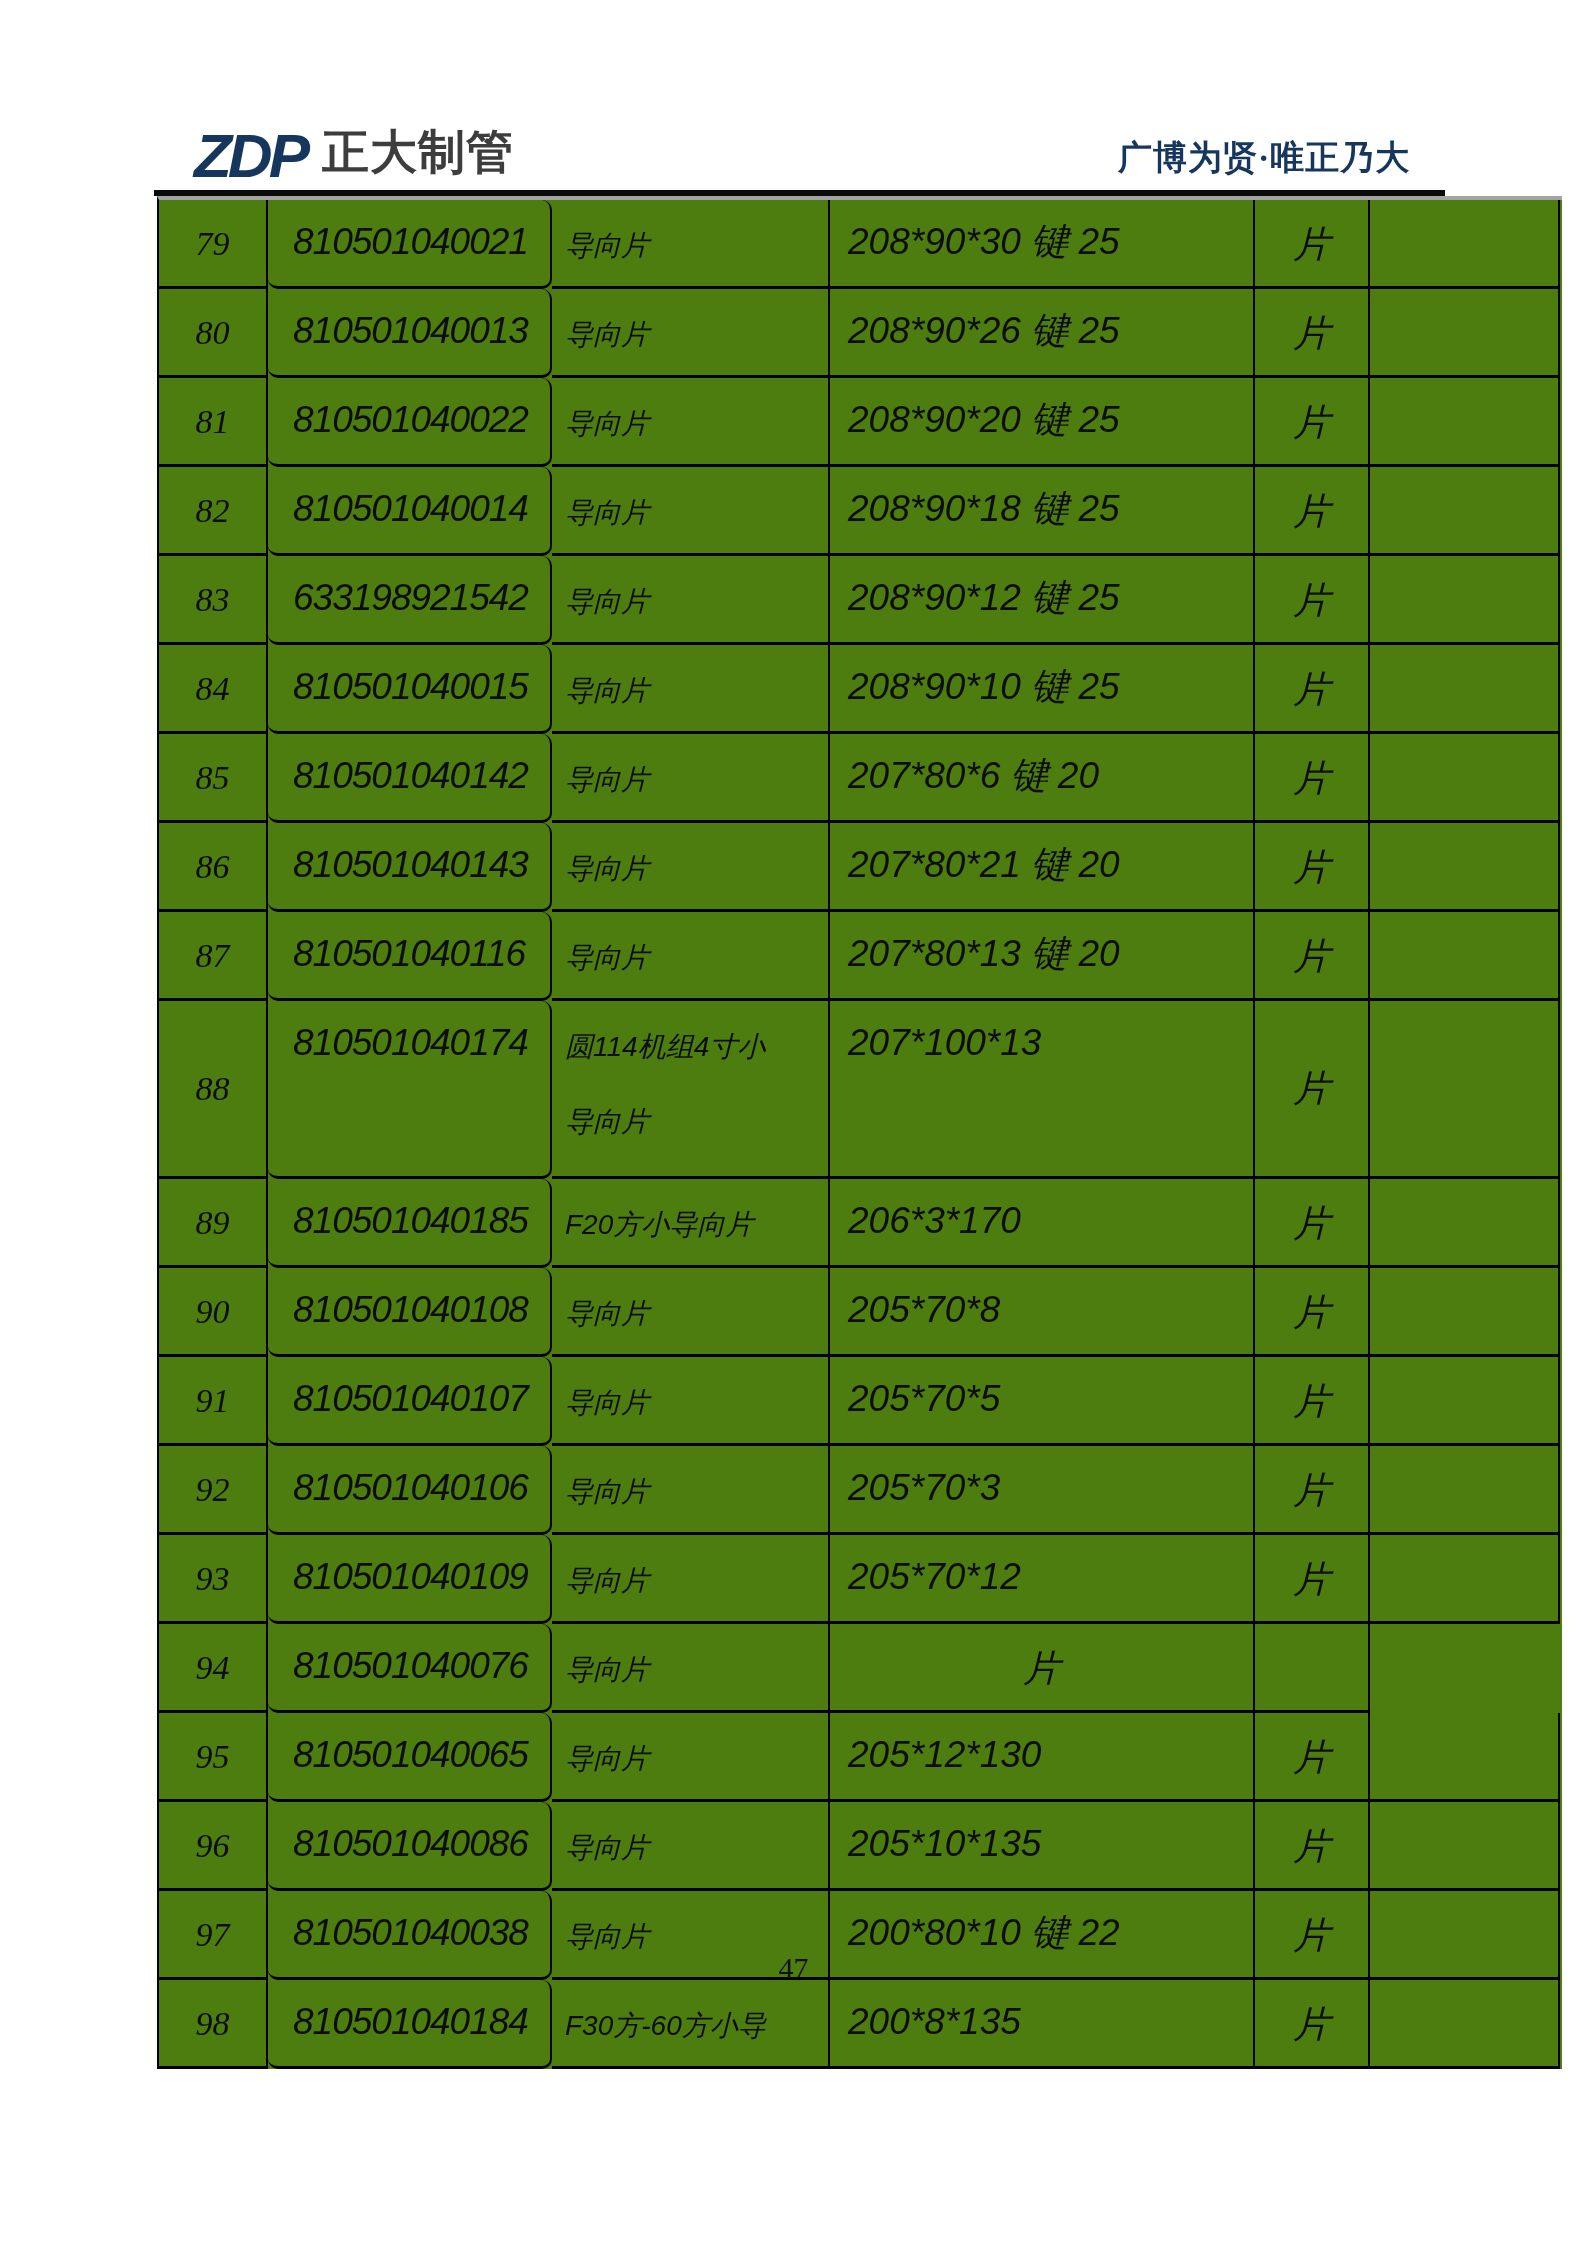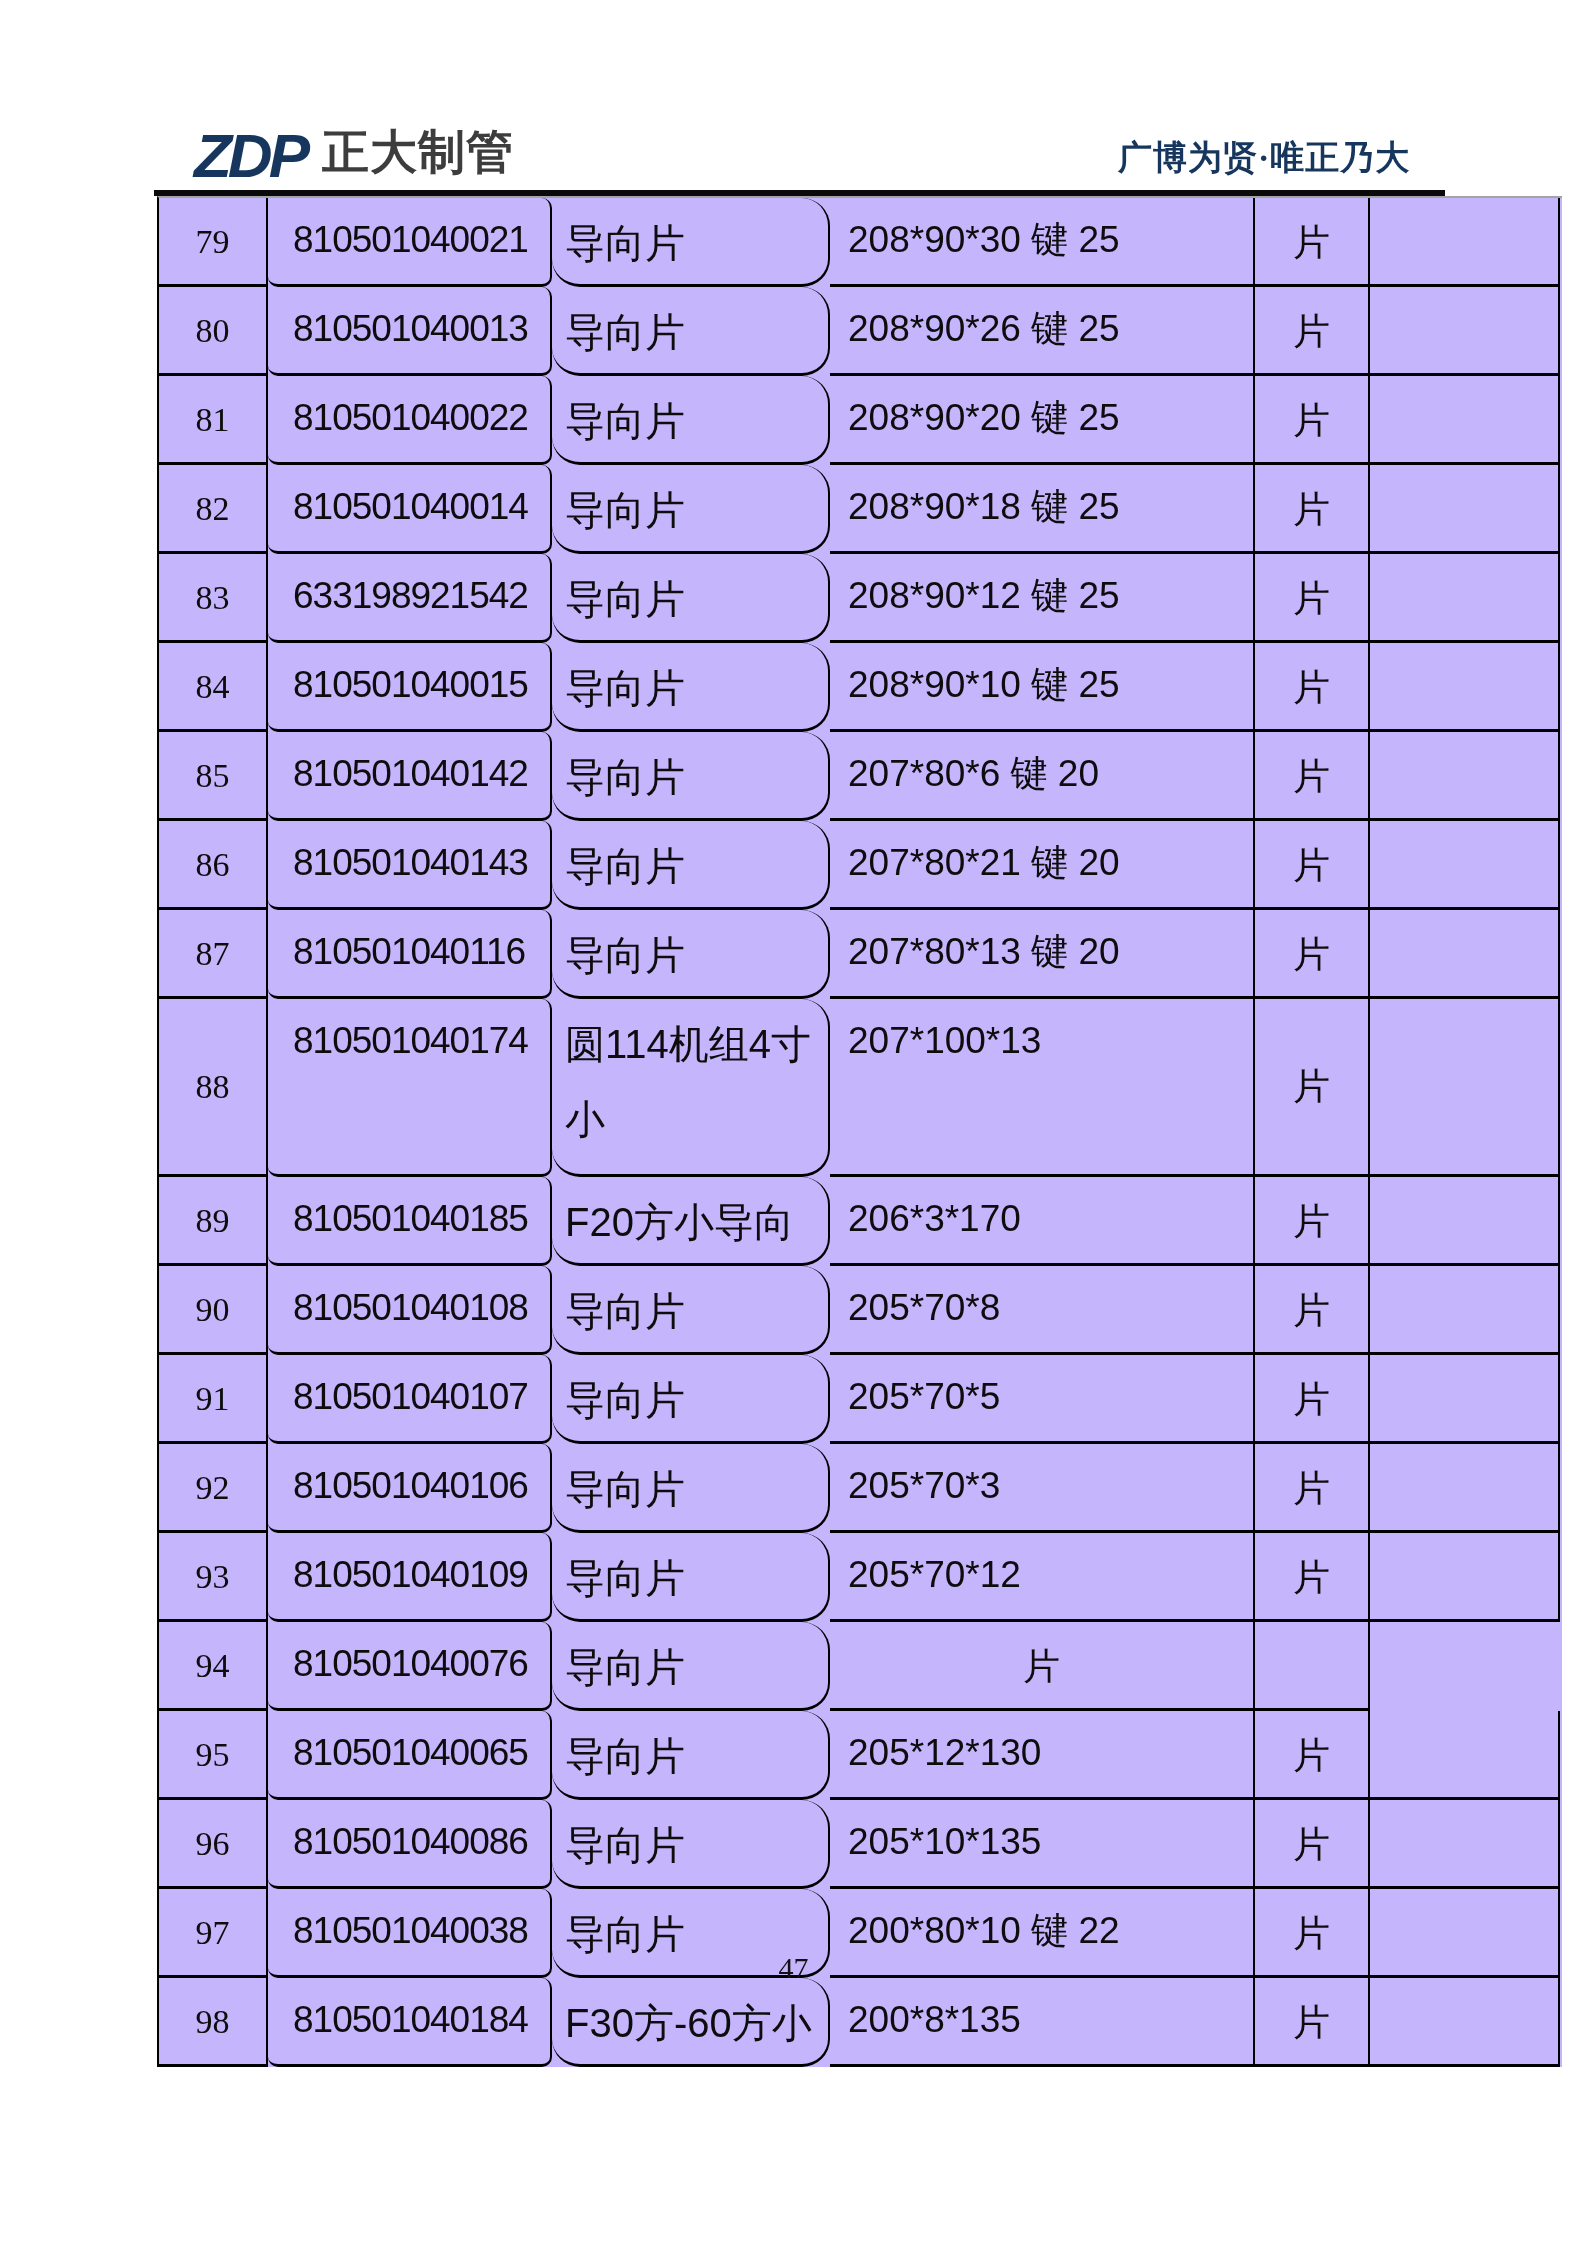--- a/index.html
+++ b/index.html
@@ -31,39 +31,40 @@
     color:#17365d; letter-spacing:1px; white-space:nowrap;
   }
   .header-rule {
     position:absolute; left:154px; top:190px;
     width:1291px; height:6px; background:#0a0a0a;
   }
 
   
   .table {
     position:absolute; left:157px; top:196px; width:1405px;
-    border-top:2px solid #a3a3a3; border-left:2px solid #000;
-    background:#c4b5fd;
+    border-top:4px solid #a3a3a3; border-left:2px solid #000;
+    background:#4d7c0f;
+    font-style:italic;
   }
   .row {
     display:grid;
     grid-template-columns:109px 284px 278px 425px 115px 190px;
     height:89px;
   }
   .row.tall { height:178px; }
   .cell {
     border-right:2px solid #000; border-bottom:3px solid #000;
     overflow:hidden; font-size:37px; line-height:56px; color:#0d0d0d;
   }
   .c-no {
     font-family:"Liberation Serif","DejaVu Serif",serif;
     font-size:34px; line-height:44px; text-align:center; padding-top:22px;
   }
   .c-code { padding:14px 0 0 25px; letter-spacing:-1px;border-radius:10px; }
-  .c-name { padding:8px 0 0 13px; font-size:40px; line-height:75px; white-space:pre-line;border-radius:28px; }
+  .c-name { padding:8px 0 0 13px; font-size:28px; line-height:75px; white-space:pre-line; }
   .c-spec { padding:14px 0 0 18px; }
   .c-unit { text-align:center; padding-top:20px; line-height:50px; }
   .c-note { }
   .row.tall .c-no, .row.tall .c-unit {
     display:flex; align-items:center; justify-content:center; padding-top:0;
   }
 
   
   .page-number {
     position:absolute; left:0; top:1951px; width:1587px;

